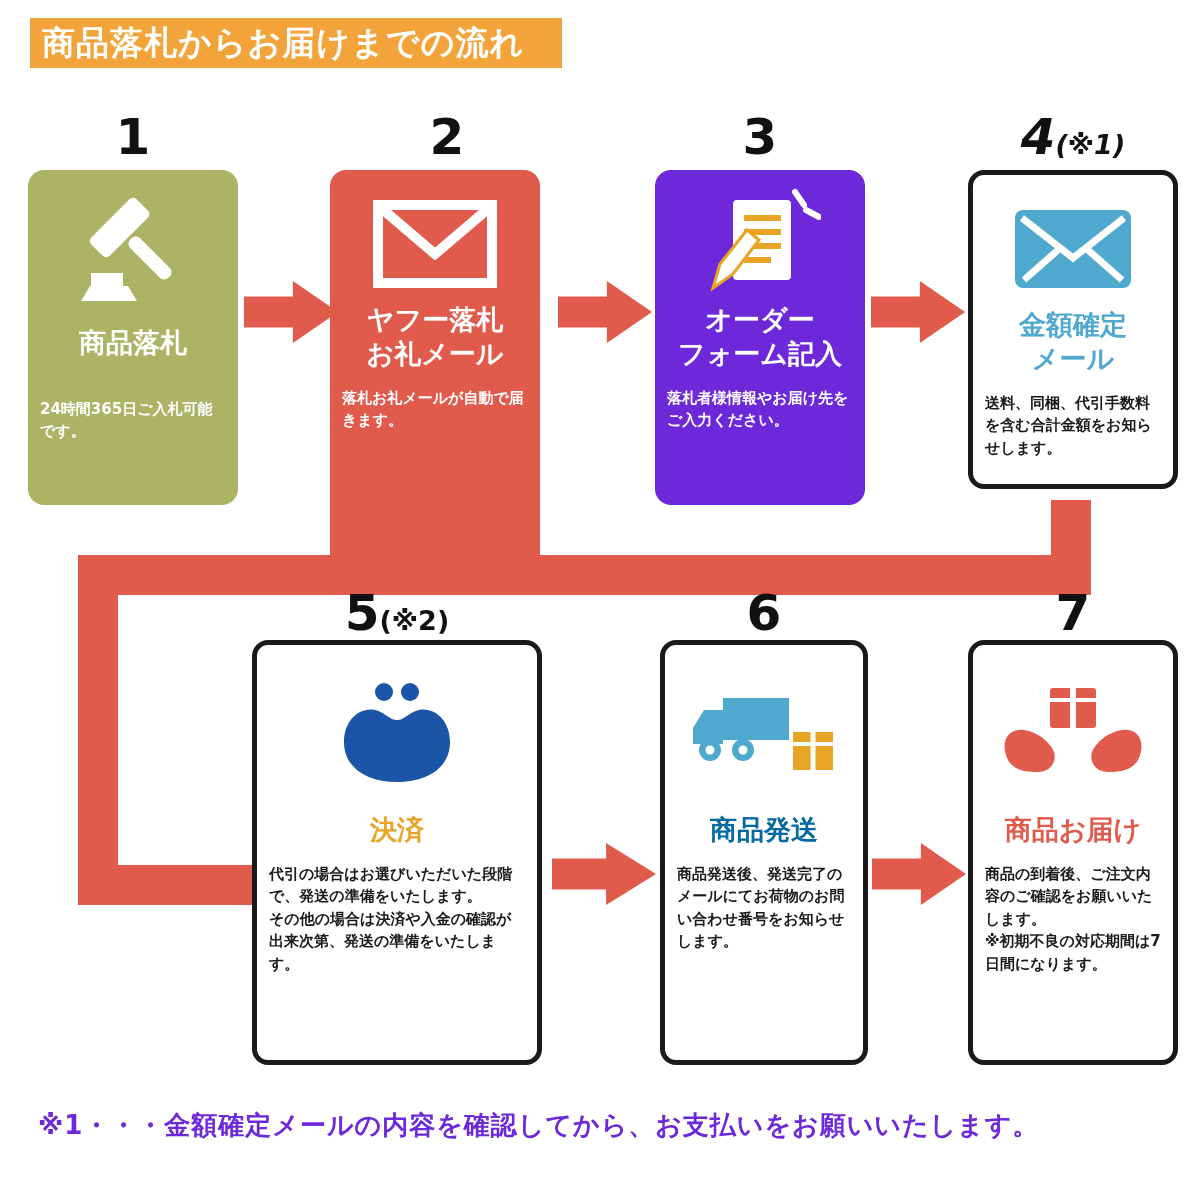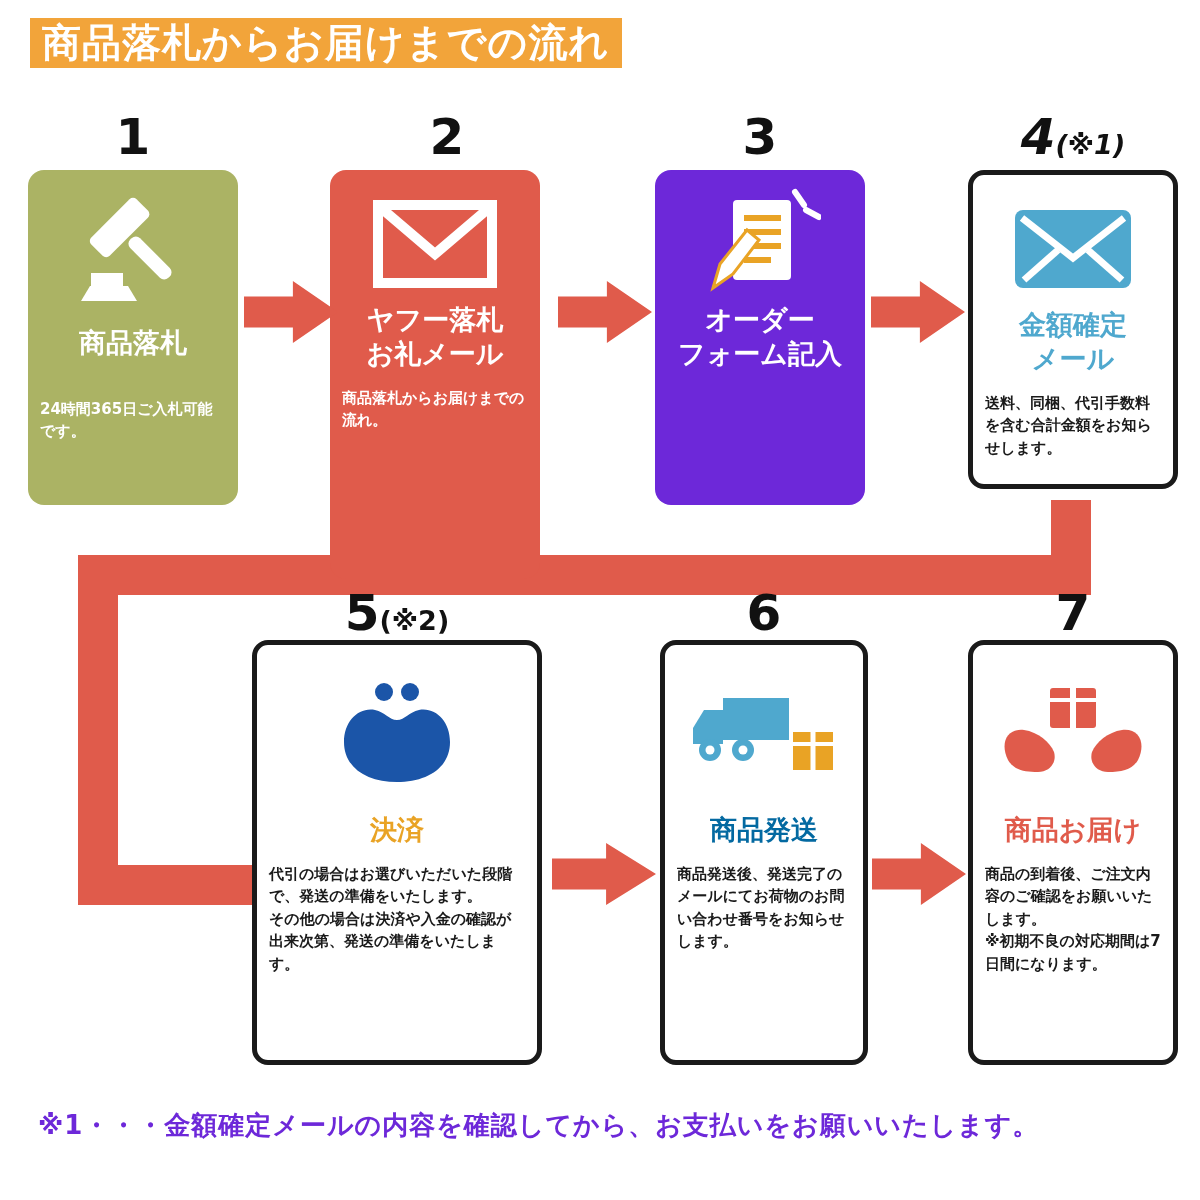--- a/index.html
+++ b/index.html
@@ -1,22 +1,22 @@
 <!DOCTYPE html>
 <html><head>
 <meta charset="utf-8">
 <style>
   * { margin:0; padding:0; box-sizing:border-box; }
   html,body { background:#ffffff; }
   body { font-family:"DejaVu Sans", sans-serif; }
   .canvas { position:relative; width:1200px; height:1200px; background:#ffffff; overflow:hidden; }
 
   .banner {
-    position:absolute; left:30px; top:18px; width:592px; height:50px;
-    background:#F2A43A; color:#ffffff; font-size:39px; font-weight:700;
+    position:absolute; left:30px; top:18px; width:532px; height:50px;
+    background:#F2A43A; color:#ffffff; font-size:33px; font-weight:700;
     line-height:50px; padding-left:12px; letter-spacing:1px;
   }
 
   .stepnum { position:absolute; text-align:center; font-weight:700; font-size:50px; color:#111111; line-height:1; }
   .stepnum .sup { font-size:27px; font-weight:700; }
 
   .card { position:absolute; border-radius:16px; width:210px; }
   .card.solid { color:#ffffff; }
   .card.outline { background:#ffffff; border:5px solid; color:#1a1a1a; }
 
@@ -108,40 +108,41 @@
 
   <div class="card solid c2">
     <div class="iconbox">
       <svg width="128" height="92" viewBox="0 0 128 92" aria-hidden="true">
         <rect x="7" y="7" width="114" height="78" fill="none" stroke="#ffffff" stroke-width="10"></rect>
         <polyline points="10,10 64,56 118,10" fill="none" stroke="#ffffff" stroke-width="10"></polyline>
       </svg>
     </div>
     <div class="card-title">ヤフー落札
 お礼メール</div>
-    <div class="card-body">商品落札からお届けまでの流れ。</div>
+    <div class="card-body">落札お礼メールが自動で届きます。</div>
   </div>
 
   <div class="card solid c3">
     <div class="iconbox">
       <svg width="122" height="112" viewBox="0 0 122 112" aria-hidden="true">
         <path d="M96,4 l9,13" stroke="#ffffff" stroke-width="6" stroke-linecap="round" fill="none"></path>
         <path d="M107,22 l13,7" stroke="#ffffff" stroke-width="6" stroke-linecap="round" fill="none"></path>
         <rect x="34" y="12" width="58" height="80" rx="4" fill="#ffffff"></rect>
         <g stroke="#E9A325" stroke-width="6">
           <line x1="45" y1="30" x2="82" y2="30"></line>
           <line x1="45" y1="44" x2="82" y2="44"></line>
           <line x1="45" y1="58" x2="82" y2="58"></line>
           <line x1="45" y1="72" x2="72" y2="72"></line>
         </g>
         <polygon fill="#ffffff" stroke="#E9A325" stroke-width="3" points="14,100 21,76 48,42 60,52 34,86 14,100"></polygon>
       </svg>
     </div>
     <div class="card-title">オーダー
 フォーム記入</div>
+    <div class="card-body">落札者様情報やお届け先をご入力ください。</div>
   </div>
 
   <div class="card outline c4">
     <div class="iconbox">
       <svg width="124" height="90" viewBox="0 0 124 90" aria-hidden="true">
         <rect x="4" y="6" width="116" height="78" rx="8" fill="#4FA8CE"></rect>
         <polyline points="11,14 62,54 113,14" fill="none" stroke="#ffffff" stroke-width="7"></polyline>
         <line x1="13" y1="76" x2="47" y2="46" stroke="#ffffff" stroke-width="7"></line>
         <line x1="111" y1="76" x2="77" y2="46" stroke="#ffffff" stroke-width="7"></line>
       </svg>

